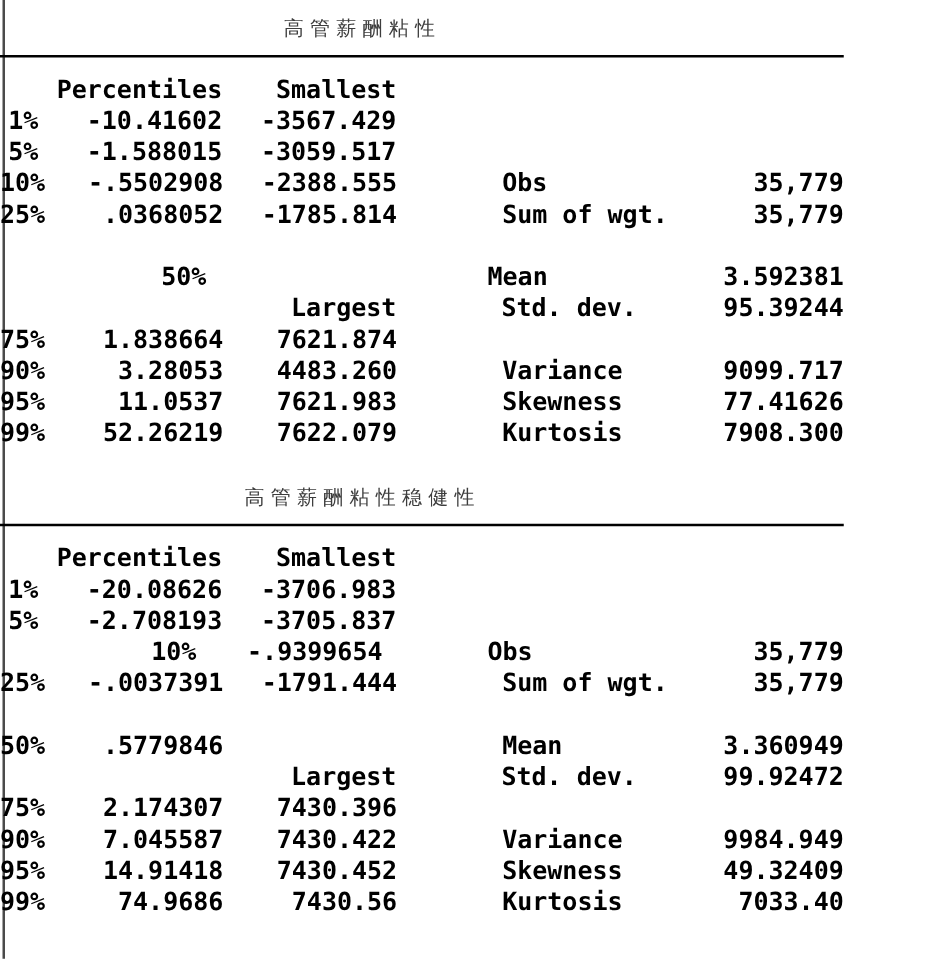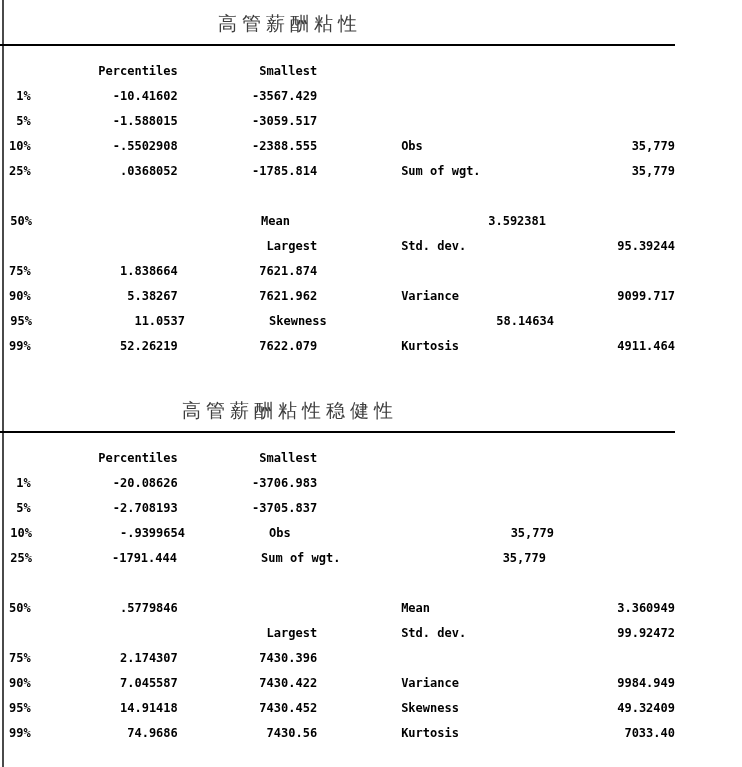--- a/index.html
+++ b/index.html
@@ -30,45 +30,46 @@
     top: 0;
     width: 675px;
   }
   .table-title {
     margin-top: 8px;
     width: 675px;
     padding-right: 95px;
     box-sizing: border-box;
     text-align: center;
     font-family: "DejaVu Serif", "Liberation Serif", serif;
-    font-size: 19px;
+    font-size: 16px;
     line-height: 30px;
     letter-spacing: 5px;
     color: #3d3d3d;
     white-space: nowrap;
   }
   .tbl + .tbl .table-title {
-    margin-top: 36px;
+    margin-top: 24px;
   }
   .rule {
     margin-top: 6px;
     width: 675px;
     height: 0;
     border-bottom: 2px solid #000000;
   }
   .rows {
     margin-top: 13px;
   }
   .row {
     display: flex;
     height: 25px;
     line-height: 25px;
-    font-size: 12px;
+    font-size: 20px;
     font-weight: bold;
     white-space: pre;
+    justify-content: flex-end;
   }
   .row span { display: block; }
   .c0 { width: 32px;  text-align: right; }
   .c1 { width: 153px; text-align: right; }
   .c2 { width: 145px; text-align: right; }
   .c3 { width: 150px; margin-left: 84px; text-align: left; }
   .c4 { width: 135px; text-align: right; }
 </style>
 </head>
 <body>
@@ -83,35 +84,35 @@
     <div class="rows">
         <div class="row"><span class="c0"></span><span class="c1">Percentiles</span><span class="c2">Smallest</span><span class="c3"></span><span class="c4"></span></div>
         <div class="row"><span class="c0">1%</span><span class="c1">-10.41602</span><span class="c2">-3567.429</span><span class="c3"></span><span class="c4"></span></div>
         <div class="row"><span class="c0">5%</span><span class="c1">-1.588015</span><span class="c2">-3059.517</span><span class="c3"></span><span class="c4"></span></div>
         <div class="row"><span class="c0">10%</span><span class="c1">-.5502908</span><span class="c2">-2388.555</span><span class="c3">Obs</span><span class="c4">35,779</span></div>
         <div class="row"><span class="c0">25%</span><span class="c1">.0368052</span><span class="c2">-1785.814</span><span class="c3">Sum of wgt.</span><span class="c4">35,779</span></div>
         <div class="row"><span class="c0"></span><span class="c1"></span><span class="c2"></span><span class="c3"></span><span class="c4"></span></div>
         <div class="row"><span class="c0">50%</span><span class="c2"></span><span class="c3">Mean</span><span class="c4">3.592381</span></div>
         <div class="row"><span class="c0"></span><span class="c1"></span><span class="c2">Largest</span><span class="c3">Std. dev.</span><span class="c4">95.39244</span></div>
         <div class="row"><span class="c0">75%</span><span class="c1">1.838664</span><span class="c2">7621.874</span><span class="c3"></span><span class="c4"></span></div>
-        <div class="row"><span class="c0">90%</span><span class="c1">5.38267</span><span class="c2">7621.962</span><span class="c3">Variance</span><span class="c4">9099.717</span></div>
-        <div class="row"><span class="c0">95%</span><span class="c1">11.0537</span><span class="c3">Skewness</span><span class="c4">58.14634</span></div>
-        <div class="row"><span class="c0">99%</span><span class="c1">52.26219</span><span class="c2">7622.079</span><span class="c3">Kurtosis</span><span class="c4">4911.464</span></div>
+        <div class="row"><span class="c0">90%</span><span class="c1">3.28053</span><span class="c2">4483.260</span><span class="c3">Variance</span><span class="c4">9099.717</span></div>
+        <div class="row"><span class="c0">95%</span><span class="c1">11.0537</span><span class="c2">7621.983</span><span class="c3">Skewness</span><span class="c4">77.41626</span></div>
+        <div class="row"><span class="c0">99%</span><span class="c1">52.26219</span><span class="c2">7622.079</span><span class="c3">Kurtosis</span><span class="c4">7908.300</span></div>
       </div>
   </section>
 
   <section class="tbl">
     <div class="table-title">高管薪酬粘性稳健性</div>
     <div class="rule"></div>
     <div class="rows">
         <div class="row"><span class="c0"></span><span class="c1">Percentiles</span><span class="c2">Smallest</span><span class="c3"></span><span class="c4"></span></div>
         <div class="row"><span class="c0">1%</span><span class="c1">-20.08626</span><span class="c2">-3706.983</span><span class="c3"></span><span class="c4"></span></div>
         <div class="row"><span class="c0">5%</span><span class="c1">-2.708193</span><span class="c2">-3705.837</span><span class="c3"></span><span class="c4"></span></div>
         <div class="row"><span class="c0">10%</span><span class="c1">-.9399654</span><span class="c3">Obs</span><span class="c4">35,779</span></div>
-        <div class="row"><span class="c0">25%</span><span class="c2">-1791.444</span><span class="c3">Sum of wgt.</span><span class="c4">35,779</span></div>
+        <div class="row"><span class="c0">25%</span><span class="c1">-.0037391</span><span class="c2">-1791.444</span><span class="c3">Sum of wgt.</span><span class="c4">35,779</span></div>
         <div class="row"><span class="c0"></span><span class="c1"></span><span class="c2"></span><span class="c3"></span><span class="c4"></span></div>
         <div class="row"><span class="c0">50%</span><span class="c1">.5779846</span><span class="c2"></span><span class="c3">Mean</span><span class="c4">3.360949</span></div>
         <div class="row"><span class="c0"></span><span class="c1"></span><span class="c2">Largest</span><span class="c3">Std. dev.</span><span class="c4">99.92472</span></div>
         <div class="row"><span class="c0">75%</span><span class="c1">2.174307</span><span class="c2">7430.396</span><span class="c3"></span><span class="c4"></span></div>
         <div class="row"><span class="c0">90%</span><span class="c1">7.045587</span><span class="c2">7430.422</span><span class="c3">Variance</span><span class="c4">9984.949</span></div>
         <div class="row"><span class="c0">95%</span><span class="c1">14.91418</span><span class="c2">7430.452</span><span class="c3">Skewness</span><span class="c4">49.32409</span></div>
         <div class="row"><span class="c0">99%</span><span class="c1">74.9686</span><span class="c2">7430.56</span><span class="c3">Kurtosis</span><span class="c4">7033.40</span></div>
       </div>
   </section>
 

